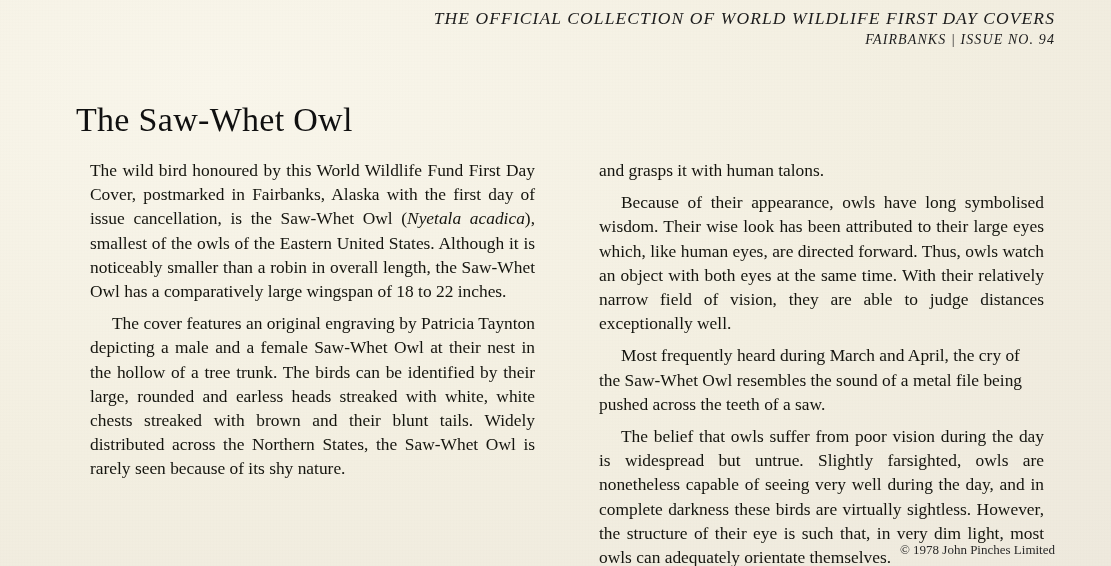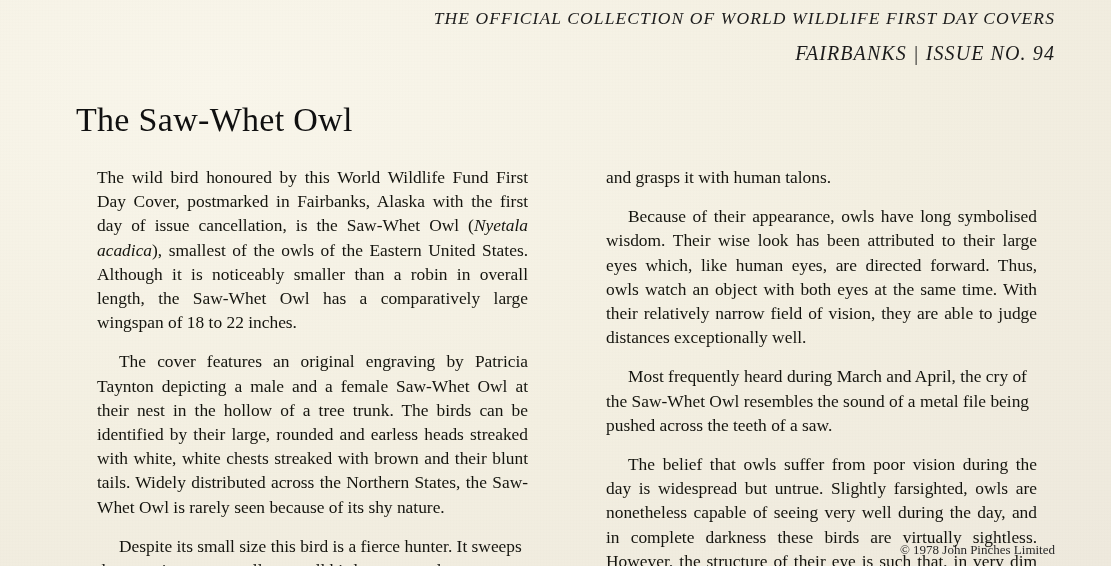--- a/index.html
+++ b/index.html
@@ -43,23 +43,23 @@
     letter-spacing: .8px;
   }
   .masthead .line1 {
     font-size: 17.5px;
     letter-spacing: 1.1px;
     color: #1d1d1d;
     white-space: nowrap;
     margin-left: 30px;
   }
   .masthead .line2 {
-    font-size: 20px;
+    font-size: 14px;
     letter-spacing: 1.1px;
-    margin-top: 13px;
+    margin-top: 3px;
     color: #1d1d1d;
     white-space: nowrap;
   }
   .title {
     position: absolute;
     top: 78px;
     left: 76px;
     font-size: 34px;
     font-weight: 400;
     letter-spacing: .3px;
@@ -71,21 +71,21 @@
     top: 150px;
     left: 82px;
     width: 970px;
     display: flex;
     gap: 48px;
   }
   .col {
     width: 461px;
   }
   .col p {
-    margin: 15px;
+    margin: 8px;
     font-size: 17.4px;
     line-height: 24.2px;
     text-align: justify;
     text-justify: inter-word;
     color: #15150f;
     font-family: "Liberation Serif", serif;
   }
   .col p.indent {
     text-indent: 22px;
   }
@@ -119,21 +119,20 @@
     <div class="line2">FAIRBANKS | ISSUE NO. 94</div>
   </div>
 
   <h1 class="title">The Saw-Whet Owl</h1>
 
   <div class="columns">
 
     <div class="col">
       <p><span>The wild bird honoured by this World Wildlife Fund First Day Cover, postmarked in Fairbanks, Alaska with the first day of issue cancellation, is the Saw-Whet Owl (</span><span class="sci">Nyetala acadica</span><span>), smallest of the owls of the Eastern United States. Although it is noticeably smaller than a robin in overall length, the Saw-Whet Owl has a comparatively large wingspan of 18 to 22 inches.</span></p>
       <p class="indent">The cover features an original engraving by Patricia Taynton depicting a male and a female Saw-Whet Owl at their nest in the hollow of a tree trunk. The birds can be identified by their large, rounded and earless heads streaked with white, white chests streaked with brown and their blunt tails. Widely distributed across the Northern States, the Saw-Whet Owl is rarely seen because of its shy nature.</p>
-      <p class="indent last-line-natural">Despite its small size this bird is a fierce hunter. It sweeps down on its prey, usually a small bird or mammal,</p>
     </div>
 
     <div class="col">
       <p class="last-line-natural">and grasps it with human talons.</p>
       <p class="indent">Because of their appearance, owls have long symbolised wisdom. Their wise look has been attributed to their large eyes which, like human eyes, are directed forward. Thus, owls watch an object with both eyes at the same time. With their relatively narrow field of vision, they are able to judge distances exceptionally well.</p>
       <p class="indent last-line-natural">Most frequently heard during March and April, the cry of the Saw-Whet Owl resembles the sound of a metal file being pushed across the teeth of a saw.</p>
       <p class="indent">The belief that owls suffer from poor vision during the day is widespread but untrue. Slightly farsighted, owls are nonetheless capable of seeing very well during the day, and in complete darkness these birds are virtually sightless. However, the structure of their eye is such that, in very dim light, most owls can adequately orientate themselves.</p>
     </div>
 
   </div>

